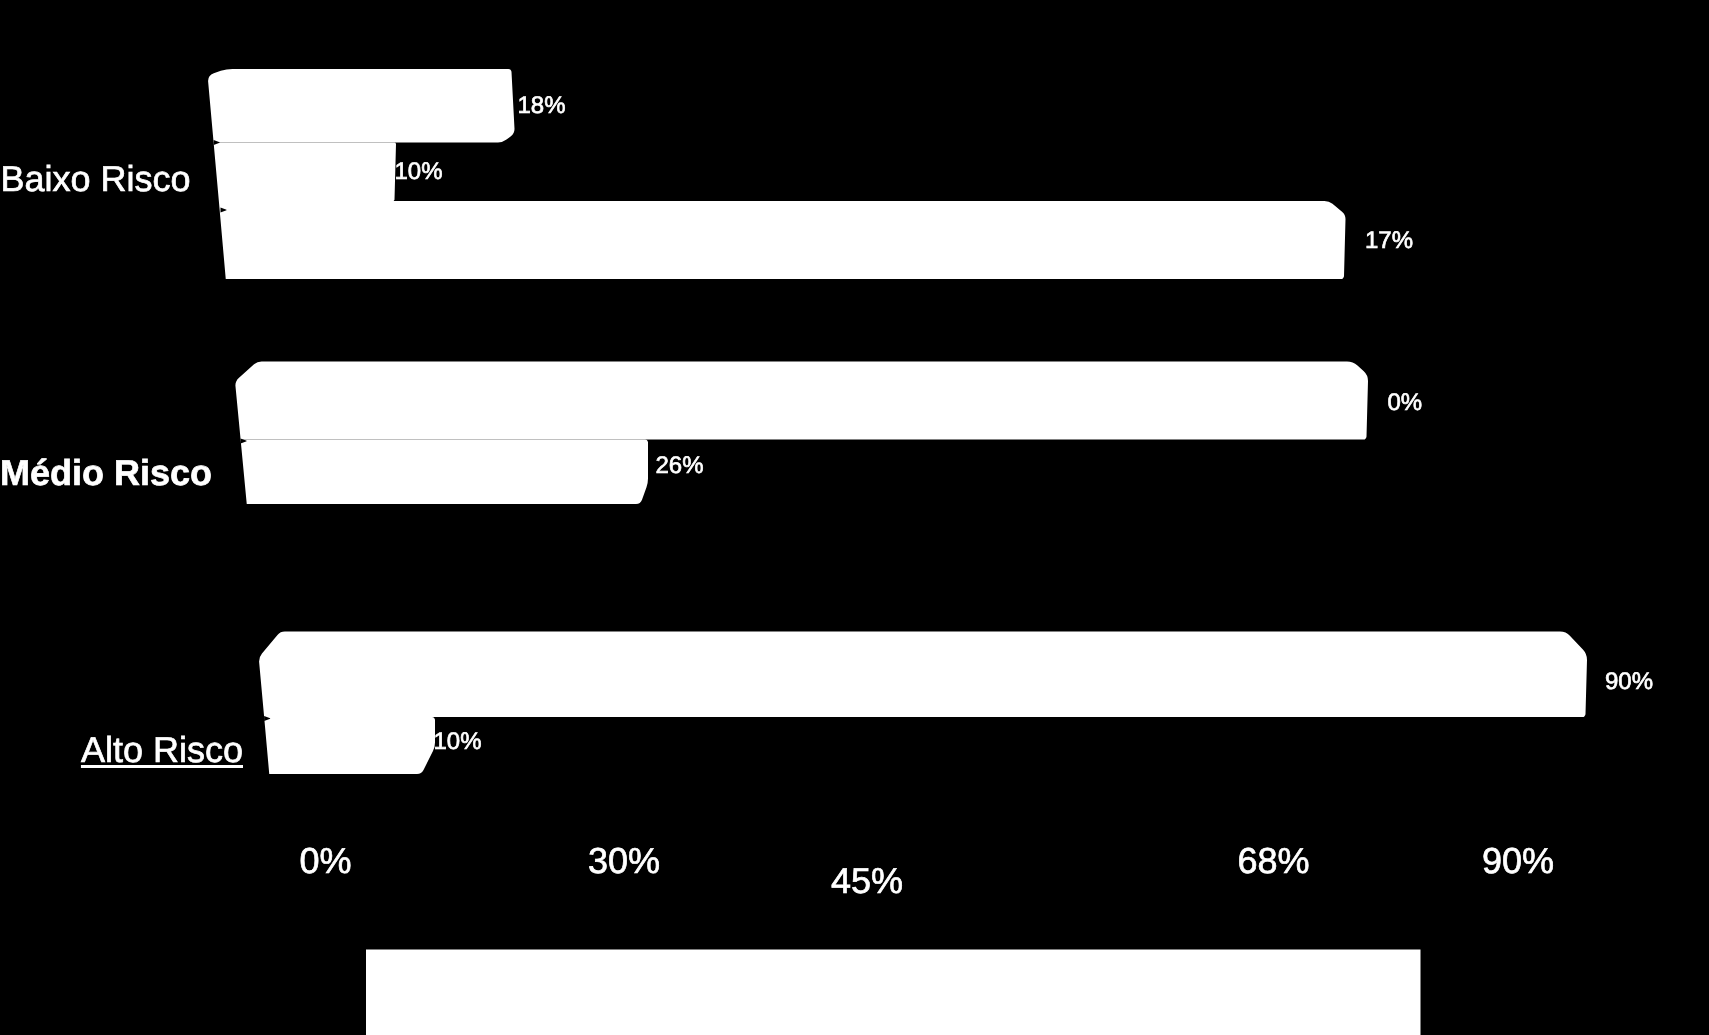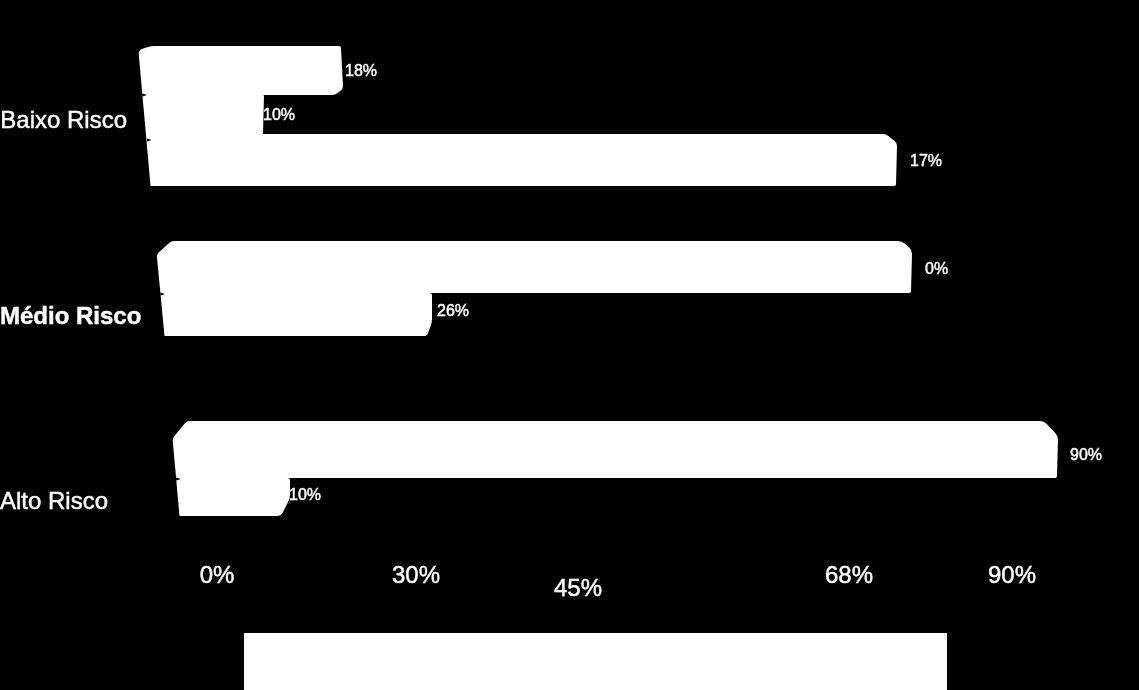--- a/index.html
+++ b/index.html
@@ -29,21 +29,21 @@
       <path d="M 160.40 293.00 L 430.00 293.00 Q 430.80 293.00 431.37 293.57 L 431.43 293.63 Q 432.00 294.20 432.00 295.00 L 432.00 319.00 Q 432.00 322.00 430.99 324.83 L 428.01 333.17 Q 427.00 336.00 424.00 336.00 L 164.50 336.00 L 160.40 293.00 Z " fill="#ffffff"></path>
       <path d="M 160.4 292.4 L 164.4 293.8 L 164.4 294.2 L 160.4 295.6 Z" fill="#000000"></path>
       <path d="M 192.90 421.00 L 1040.00 421.00 Q 1044.00 421.00 1046.73 423.92 L 1055.27 433.08 Q 1058.00 436.00 1058.00 440.00 L 1057.00 476.00 Q 1057.00 476.80 1056.43 477.37 L 1056.37 477.43 Q 1055.80 478.00 1055.00 478.00 L 176.10 478.00 L 172.72 441.00 Q 172.72 438.00 174.65 435.70 L 184.98 423.30 Q 186.90 421.00 189.90 421.00 Z " fill="#ffffff"></path>
       <path d="M 176.10 478.00 L 288.00 478.00 Q 288.80 478.00 289.37 478.57 L 289.43 478.63 Q 290.00 479.20 290.00 480.00 L 290.00 495.00 Q 290.00 498.00 288.66 500.68 L 282.34 513.32 Q 281.00 516.00 278.00 516.00 L 179.50 516.00 L 176.10 478.00 Z " fill="#ffffff"></path>
       <path d="M 176.1 477.4 L 180.1 478.8 L 180.1 479.2 L 176.1 480.6 Z" fill="#000000"></path>
     </svg>
   <div id="labels">
     <div id="catlabels">
         <div class="txt cat" style="left: 0px; top: 108px; width: 127px; text-align: right;">Baixo Risco</div>
         <div class="txt cat" style="left: 0px; top: 304px; width: 144px;  font-weight: bold;">Médio Risco</div>
-        <div class="txt cat" style="left: 0px; top: 489px; width: 162px; text-align: left;">Alto Risco</div>
+        <div class="txt cat" style="left: 0px; top: 489px; width: 162px; text-align: right; text-decoration: underline;">Alto Risco</div>
       </div>
     <div id="vallabels">
         <div class="txt val" style="left: 345px; top: 63px;">18%</div>
         <div class="txt val" style="left: 263px; top: 107px;">10%</div>
         <div class="txt val" style="left: 910px; top: 153px;">17%</div>
         <div class="txt val" style="left: 925px; top: 261px;">0%</div>
         <div class="txt val" style="left: 437px; top: 303px;">26%</div>
         <div class="txt val" style="left: 1070px; top: 447px;">90%</div>
         <div class="txt val" style="left: 289px; top: 487px;">10%</div>
       </div>

